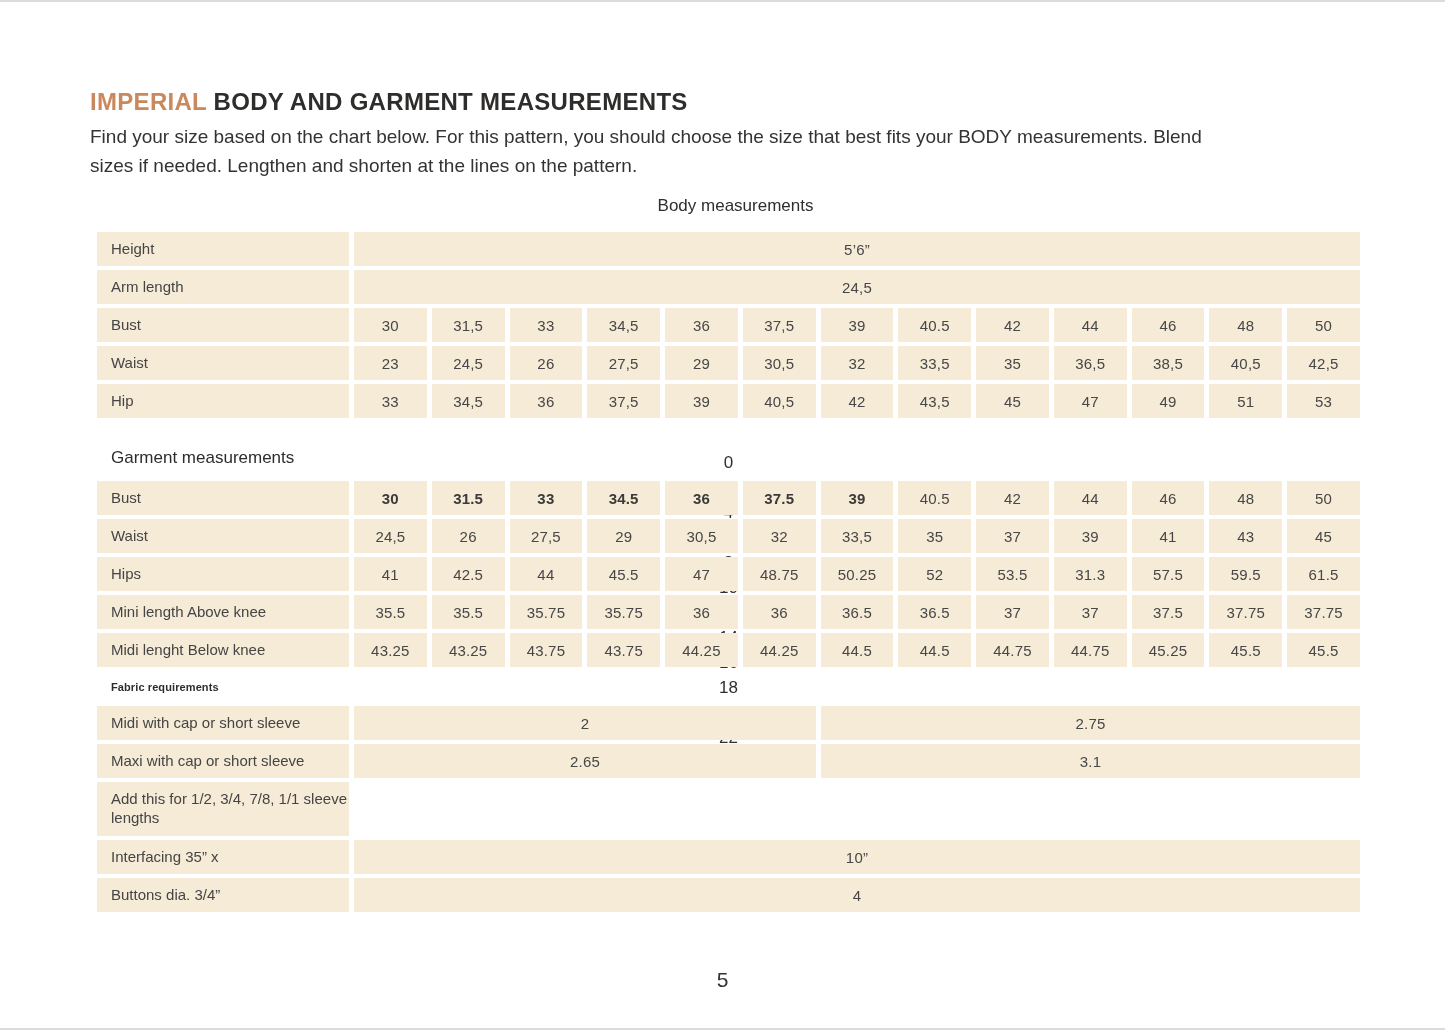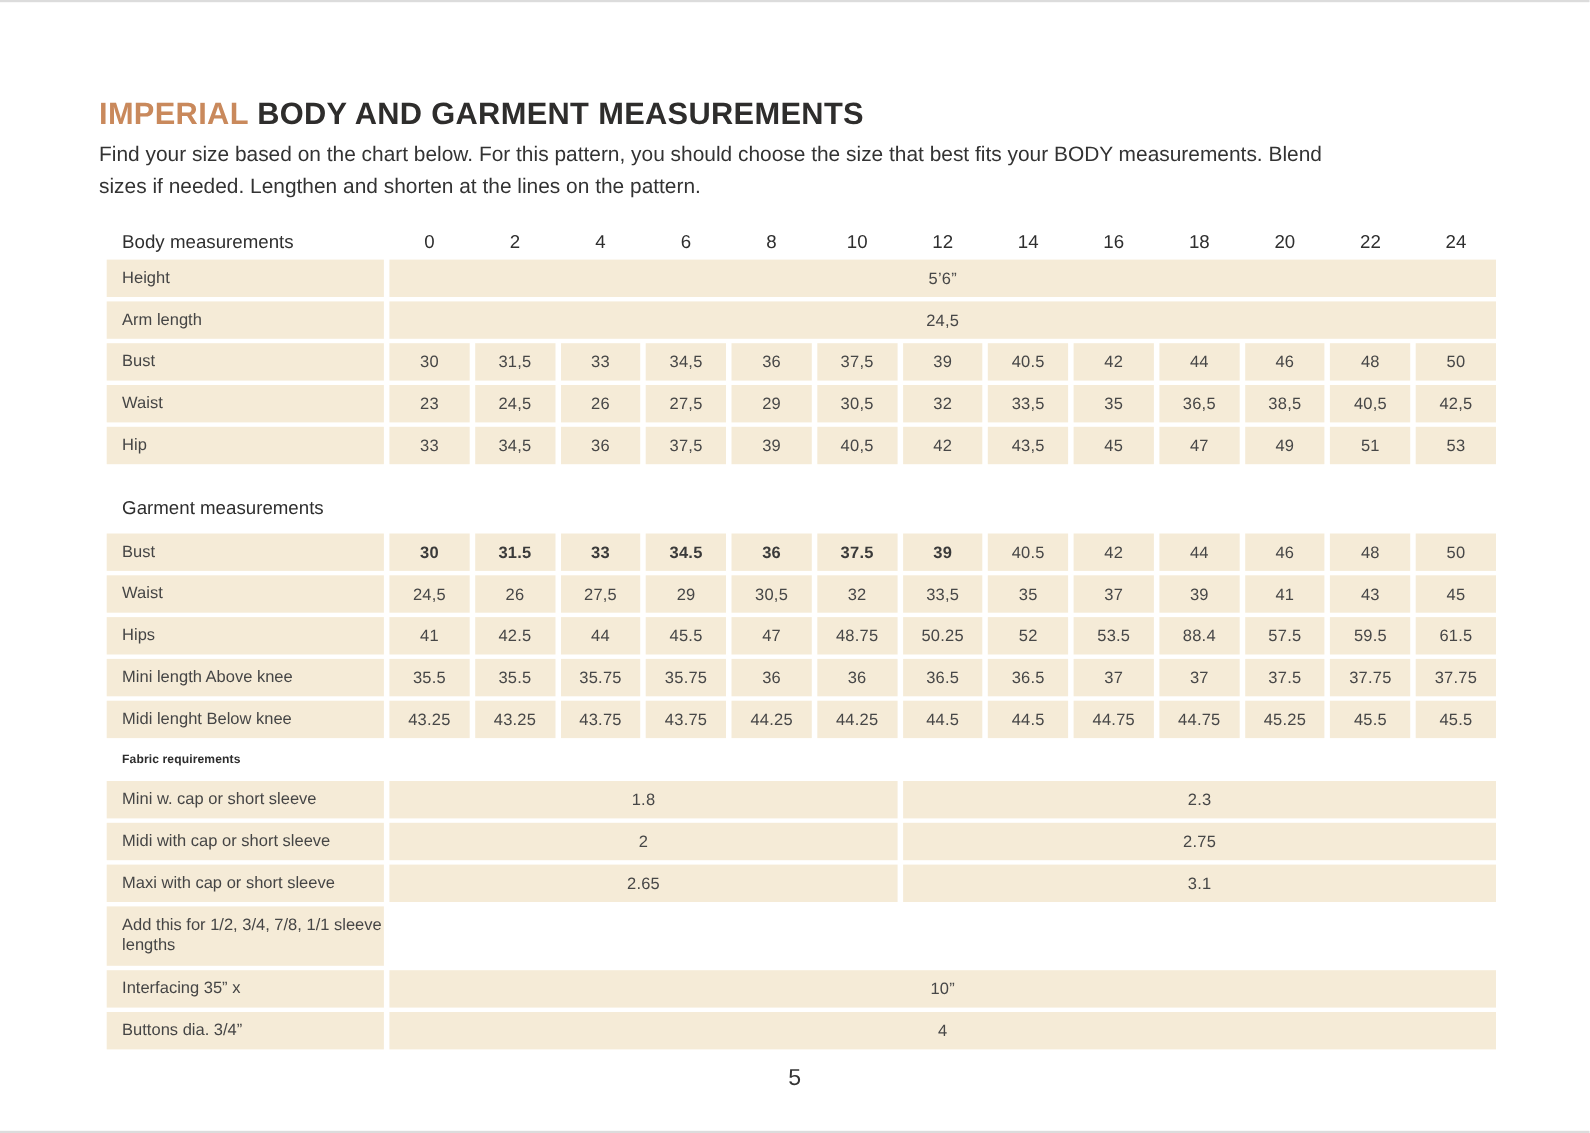--- a/index.html
+++ b/index.html
@@ -5,28 +5,28 @@
   :root { --cream:#f5ebd7; --accent:#c9895c; --ink:#2e2d2c; --cellink:#474747; }
   * { box-sizing:border-box; }
   html,body { margin:0; padding:0; }
   body {
     width:1445px; height:1030px; background:#ffffff; position:relative; overflow:hidden;
     font-family:"Liberation Sans", sans-serif;
   }
   .page-frame { position:absolute; inset:0; border-top:2px solid #dcdcdc; border-bottom:2px solid #dcdcdc; pointer-events:none; }
   .content { position:absolute; left:90px; top:88px; width:1270px; }
 
-  h1.title { margin:0; font-size:28px; font-weight:700; letter-spacing:0.3px; color:var(--ink); }
+  h1.title { margin:0; font-size:24px; font-weight:700; letter-spacing:0.3px; color:var(--ink); }
   .title .accent { color:var(--accent); }
   .subtitle { margin:7px 0 0; font-size:19px; line-height:1.5; color:#333333; max-width:1155px; }
 
   .table { margin-top:16px; margin-left:7px; width:1263px; }
   .trow { display:flex; gap:5px; margin-bottom:4px; }
 
-  .header-row { height:30px; align-items:flex-end; margin-bottom:6px; }
+  .header-row { height:30px; align-items:center; margin-bottom:6px;flex-direction:column; }
   .hlabel { flex:0 0 252px; padding-left:14px; font-size:17px; color:#2f2f2f; }
   .hsize  { flex:1 1 0; text-align:center; font-size:17px; color:#2f2f2f; }
 
   .data-row { height:34px; }
   .data-row.tall { height:54px; }
   .lcell {
     flex:0 0 252px; background:var(--cream); display:flex; align-items:center;
     padding-left:14px; font-size:15px; color:#454545; line-height:1.25;
   }
   .cell {
@@ -167,21 +167,21 @@
         <div class="lcell">Hips</div>
         <div class="cell">41</div>
         <div class="cell">42.5</div>
         <div class="cell">44</div>
         <div class="cell">45.5</div>
         <div class="cell">47</div>
         <div class="cell">48.75</div>
         <div class="cell">50.25</div>
         <div class="cell">52</div>
         <div class="cell">53.5</div>
-        <div class="cell">88.4</div>
+        <div class="cell">31.3</div>
         <div class="cell">57.5</div>
         <div class="cell">59.5</div>
         <div class="cell">61.5</div>
       </div>
       <div class="trow data-row">
         <div class="lcell">Mini length Above knee</div>
         <div class="cell">35.5</div>
         <div class="cell">35.5</div>
         <div class="cell">35.75</div>
         <div class="cell">35.75</div>
@@ -208,25 +208,20 @@
         <div class="cell">44.75</div>
         <div class="cell">44.75</div>
         <div class="cell">45.25</div>
         <div class="cell">45.5</div>
         <div class="cell">45.5</div>
       </div>
       <div class="trow section-row small">
         <div class="section-label">Fabric requirements</div>
       </div>
       <div class="trow data-row">
-        <div class="lcell">Mini w. cap or short sleeve</div>
-        <div class="cell span-left">1.8</div>
-        <div class="cell span-right">2.3</div>
-      </div>
-      <div class="trow data-row">
         <div class="lcell">Midi with cap or short sleeve</div>
         <div class="cell span-left">2</div>
         <div class="cell span-right">2.75</div>
       </div>
       <div class="trow data-row">
         <div class="lcell">Maxi with cap or short sleeve</div>
         <div class="cell span-left">2.65</div>
         <div class="cell span-right">3.1</div>
       </div>
       <div class="trow data-row tall">

